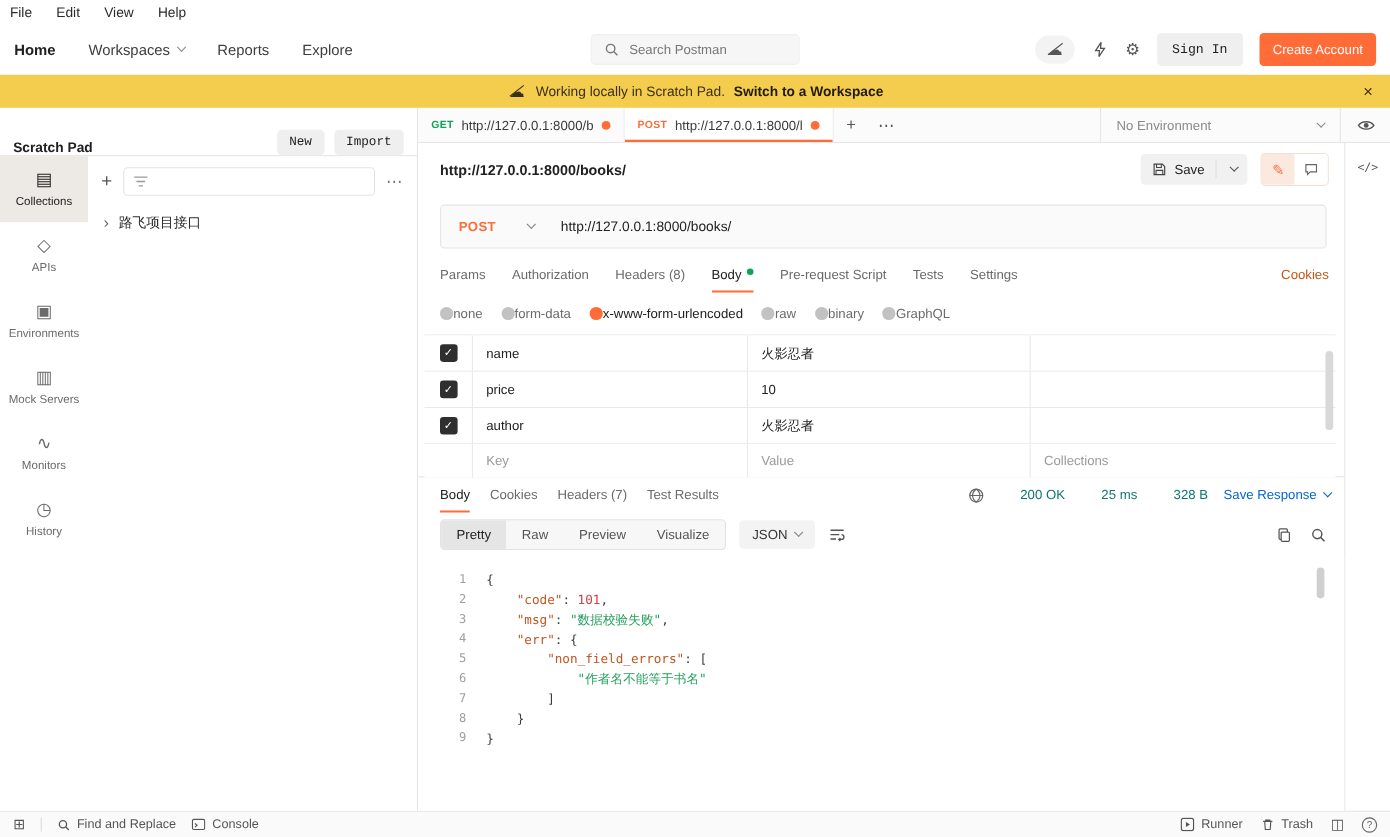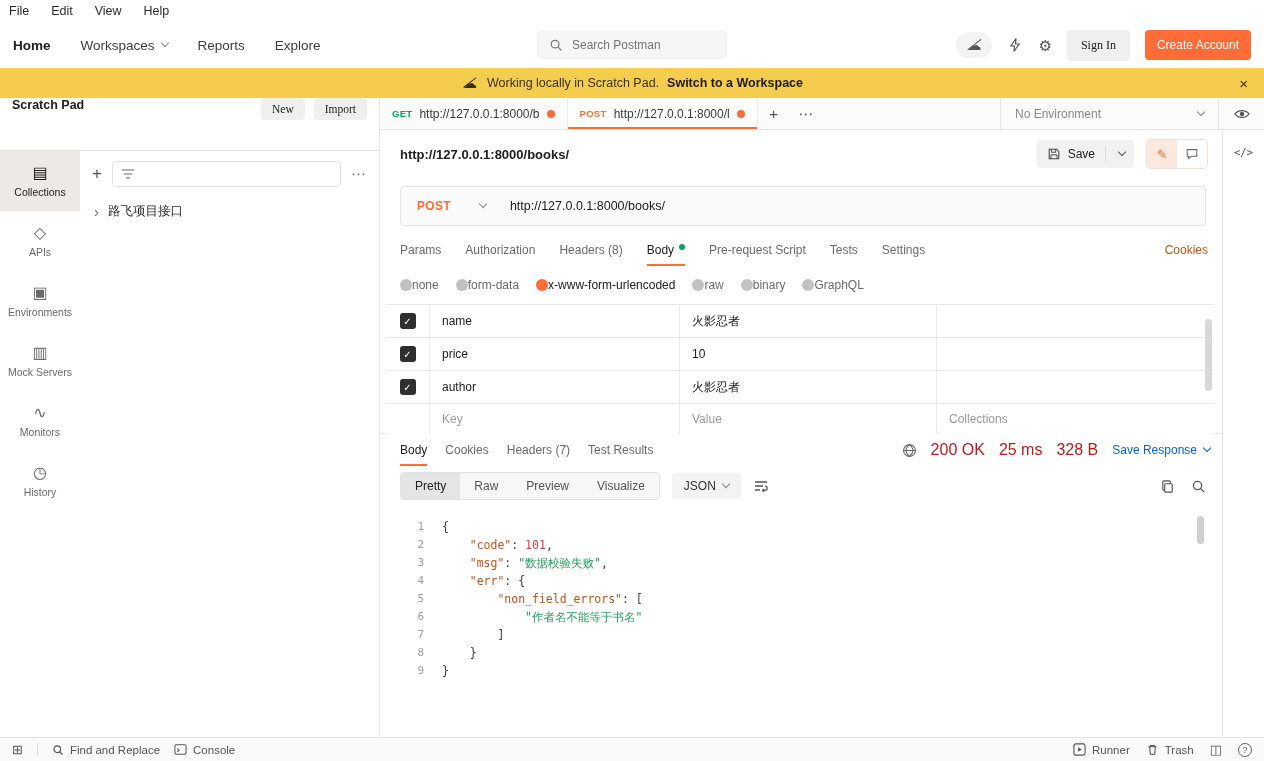--- a/index.html
+++ b/index.html
@@ -18,34 +18,34 @@
   .chev{display:inline-block;width:6px;height:6px;border-right:1.4px solid #8a8a8a;border-bottom:1.4px solid #8a8a8a;transform:rotate(45deg);margin-left:7px;margin-top:-4px;vertical-align:middle;}
   .chev.white{border-color:#fff;}
   .chev.blue{border-color:#0265D2;}
   .chev.dark{border-color:#555;}
   .search-box{position:absolute;left:50%;transform:translateX(-50%);width:190px;height:28px;background:#F6F6F6;border:1px solid #EFEFEF;border-radius:4px;display:flex;align-items:center;gap:9px;padding:0 11px;}
   .search-ph{color:#767676;font-size:12px;}
   .topbar-right{margin-left:auto;display:flex;align-items:center;gap:15px;}
   .pill-icon{width:36px;height:26px;border-radius:13px;background:#F3F3F3;display:flex;align-items:center;justify-content:center;font-size:14px;color:#555;position:relative;}
   .slash::after{content:"";position:absolute;width:17px;height:1.4px;background:#555;transform:rotate(-38deg);}
   .glyph-icon{font-size:15px;color:#555;line-height:1;}
-  .btn-gray{border:none;background:#EFEFEF;color:#212121;font-family:Liberation Serif, serif;font-size:12px;padding:8px 14px;border-radius:4px;cursor:pointer;}
+  .btn-gray{border:none;background:#EFEFEF;color:#212121;font-family:Liberation Mono, monospace;font-size:12px;padding:8px 14px;border-radius:4px;cursor:pointer;}
   .btn-orange{border:none;background:#FF6C37;color:#fff;font-family:inherit;font-size:12px;padding:8px 12px;border-radius:4px;cursor:pointer;}
 
   
   .banner{height:30px;background:#F5CD4E;display:flex;align-items:center;justify-content:center;gap:8px;position:relative;font-size:12.5px;color:#3a3018;}
   .banner-cloud{font-size:14px;color:#3a3018;position:relative;display:inline-flex;align-items:center;justify-content:center;width:18px;}
   .banner-cloud::after{content:"";position:absolute;width:16px;height:1.4px;background:#3a3018;transform:rotate(-38deg);}
   .banner-link{font-weight:700;color:#201a08;cursor:pointer;}
   .banner-close{position:absolute;right:16px;font-size:15px;color:#3a3018;cursor:pointer;}
 
   
   .main{display:flex;height:639px;}
   .sidebar{width:380px;border-right:1px solid #E6E6E6;display:flex;flex-direction:column;background:#fff;}
-  .sidebar-head{height:53px;border-bottom:1px solid #E6E6E6;display:flex;align-items:flex-start;padding:0 12px;gap:9px;}
+  .sidebar-head{height:44px;border-bottom:1px solid #E6E6E6;display:flex;align-items:flex-end;padding:0 12px;gap:9px;}
   .sb-title{font-size:12.5px;font-weight:700;margin-right:auto;}
   .btn-gray.sm{padding:5px 11px;font-size:11.5px;}
   .sidebar-body{display:flex;flex:1;min-height:0;}
   .rail{width:80px;}
   .rail-item{height:60px;display:flex;flex-direction:column;align-items:center;justify-content:center;gap:5px;color:#6B6B6B;cursor:pointer;}
   .rail-item.active{background:#EDEAE6;color:#1c1c1c;}
   .rail-ico{font-size:16px;line-height:1;}
   .rail-label{font-size:10.5px;}
   .tree{flex:1;padding:10px 12px;}
   .tree-toolbar{display:flex;align-items:center;gap:10px;}
@@ -118,21 +118,21 @@
   .kv-desc{flex:1;border-right:none;}
   .ph{color:#9A9A9A;}
   .checkbox{width:16px;height:16px;background:#2F2F2F;border-radius:3px;color:#fff;display:flex;align-items:center;justify-content:center;font-size:10px;cursor:pointer;}
   .tbl-scroll{position:absolute;right:2px;top:14px;width:7px;height:72px;background:#D8D8D8;border-radius:4px;}
 
   
   .resp-head{height:33px;border-top:1px solid #E6E6E6;display:flex;align-items:stretch;gap:18px;padding:0 12px 0 20px;}
   .resp-tab{display:flex;align-items:center;font-size:12px;color:#6B6B6B;cursor:pointer;white-space:nowrap;}
   .resp-tab.active{color:#212121;box-shadow:inset 0 -2px 0 #FF6C37;}
   .resp-meta{margin-left:auto;display:flex;align-items:center;gap:14px;}
-  .meta.green{color:#b91c1c;font-size:16px;}
+  .meta.green{color:#0f766e;font-size:12px;margin-left:19px;}
   .save-resp{color:#0265D2;font-size:12px;display:flex;align-items:center;cursor:pointer;}
 
   .resp-toolbar{height:40px;display:flex;align-items:center;gap:12px;padding:0 16px 0 20px;}
   .segment{display:flex;border:1px solid #E3E3E3;border-radius:4px;overflow:hidden;background:#F7F7F7;}
   .seg{padding:6px 14px;font-size:12px;color:#555;cursor:pointer;}
   .seg.active{background:#E5E5E5;color:#212121;}
   .json-dd{display:flex;align-items:center;background:#F3F3F3;border-radius:4px;padding:6px 12px;font-size:12px;color:#333;cursor:pointer;}
   .tool-ico{display:flex;align-items:center;cursor:pointer;}
   .resp-tools{margin-left:auto;display:flex;align-items:center;gap:16px;}
 

